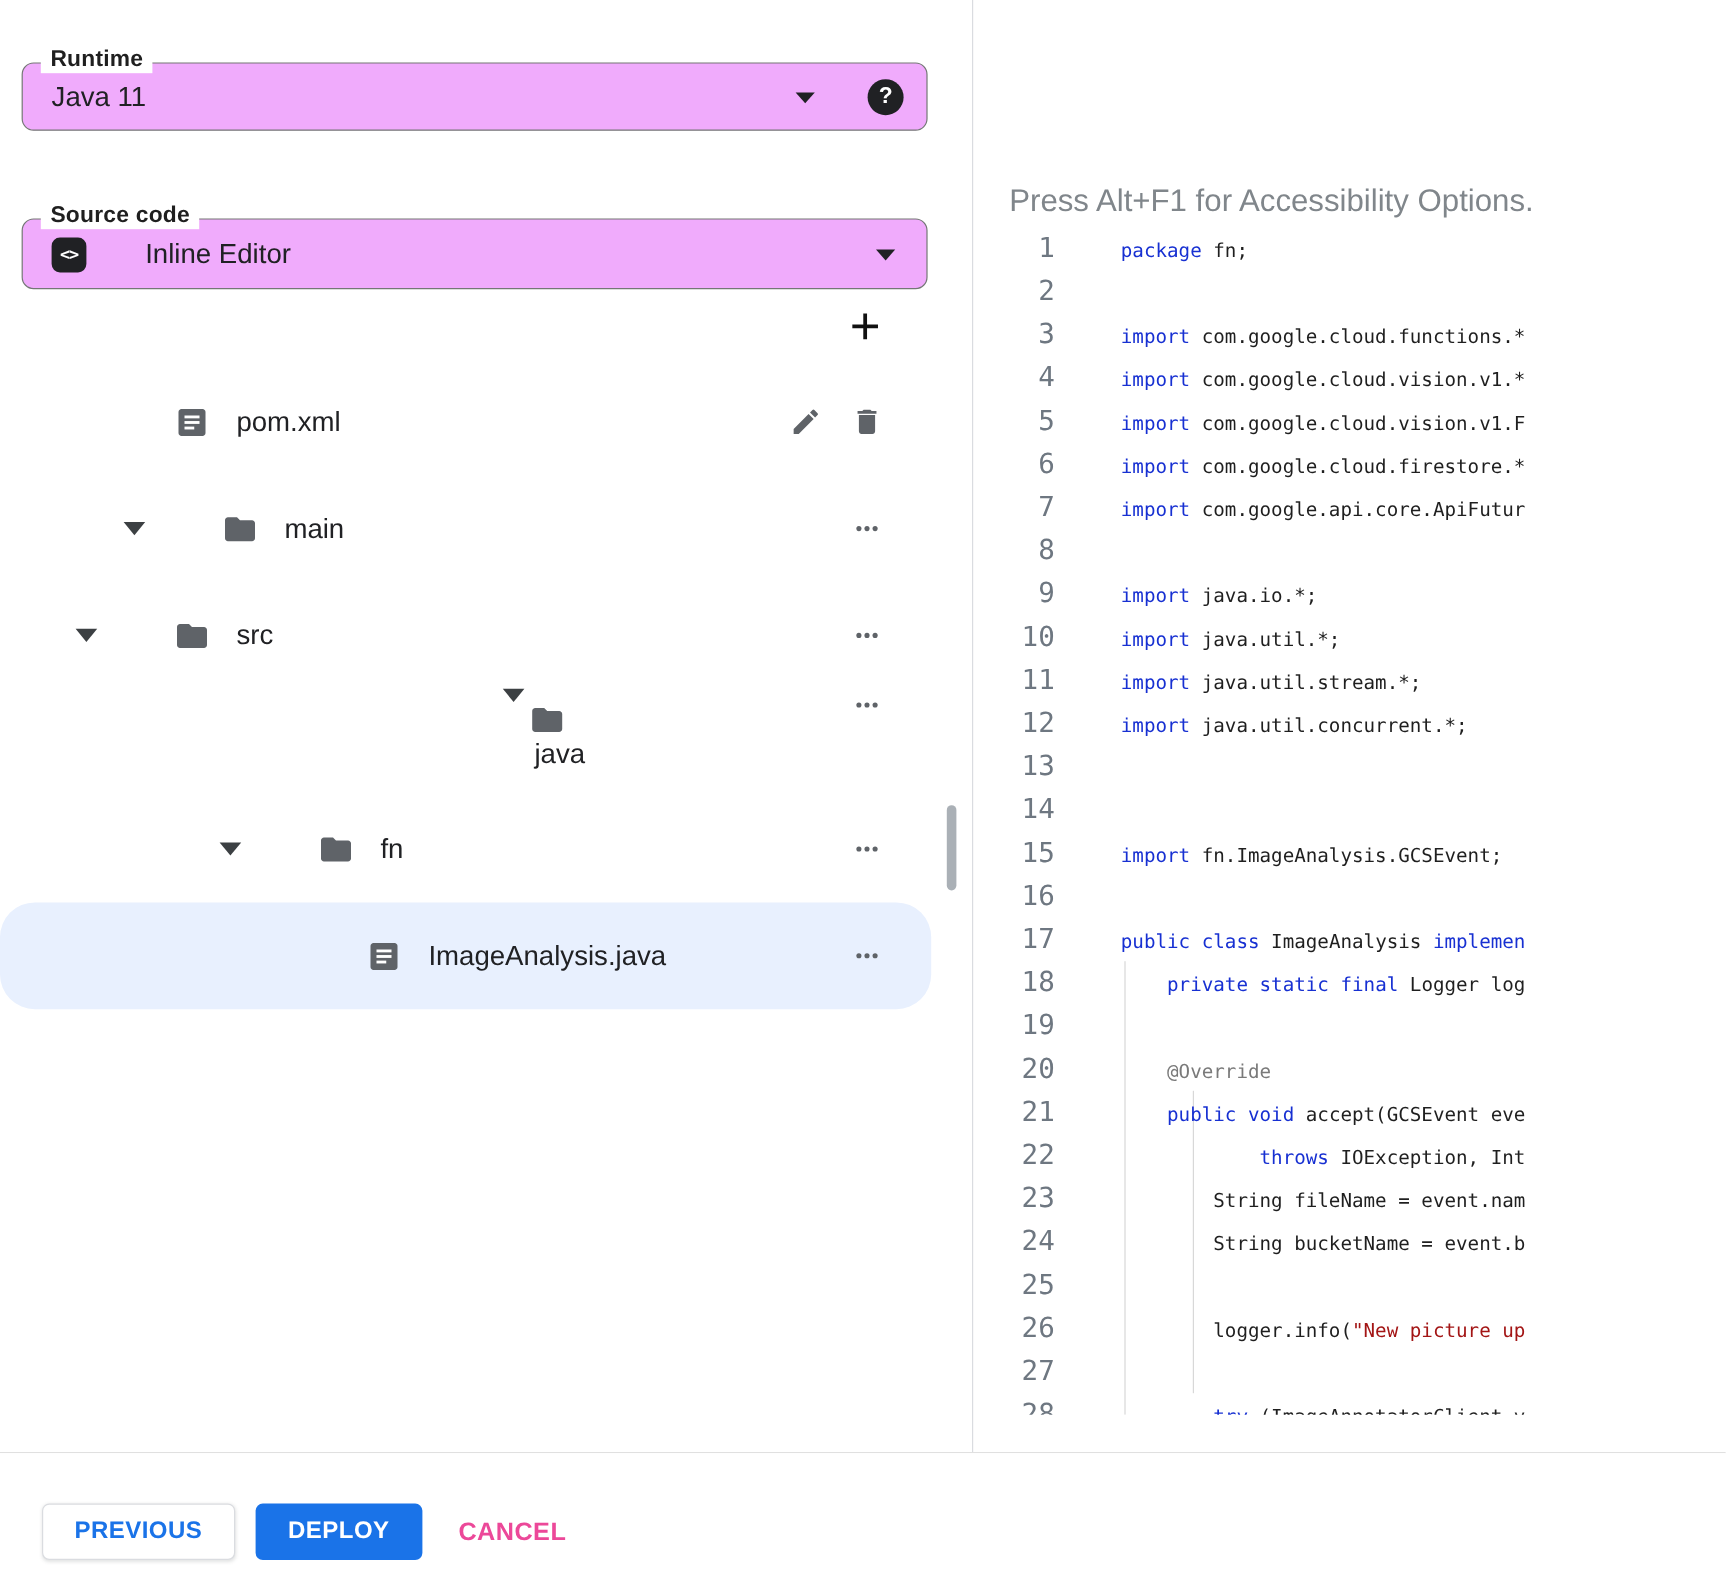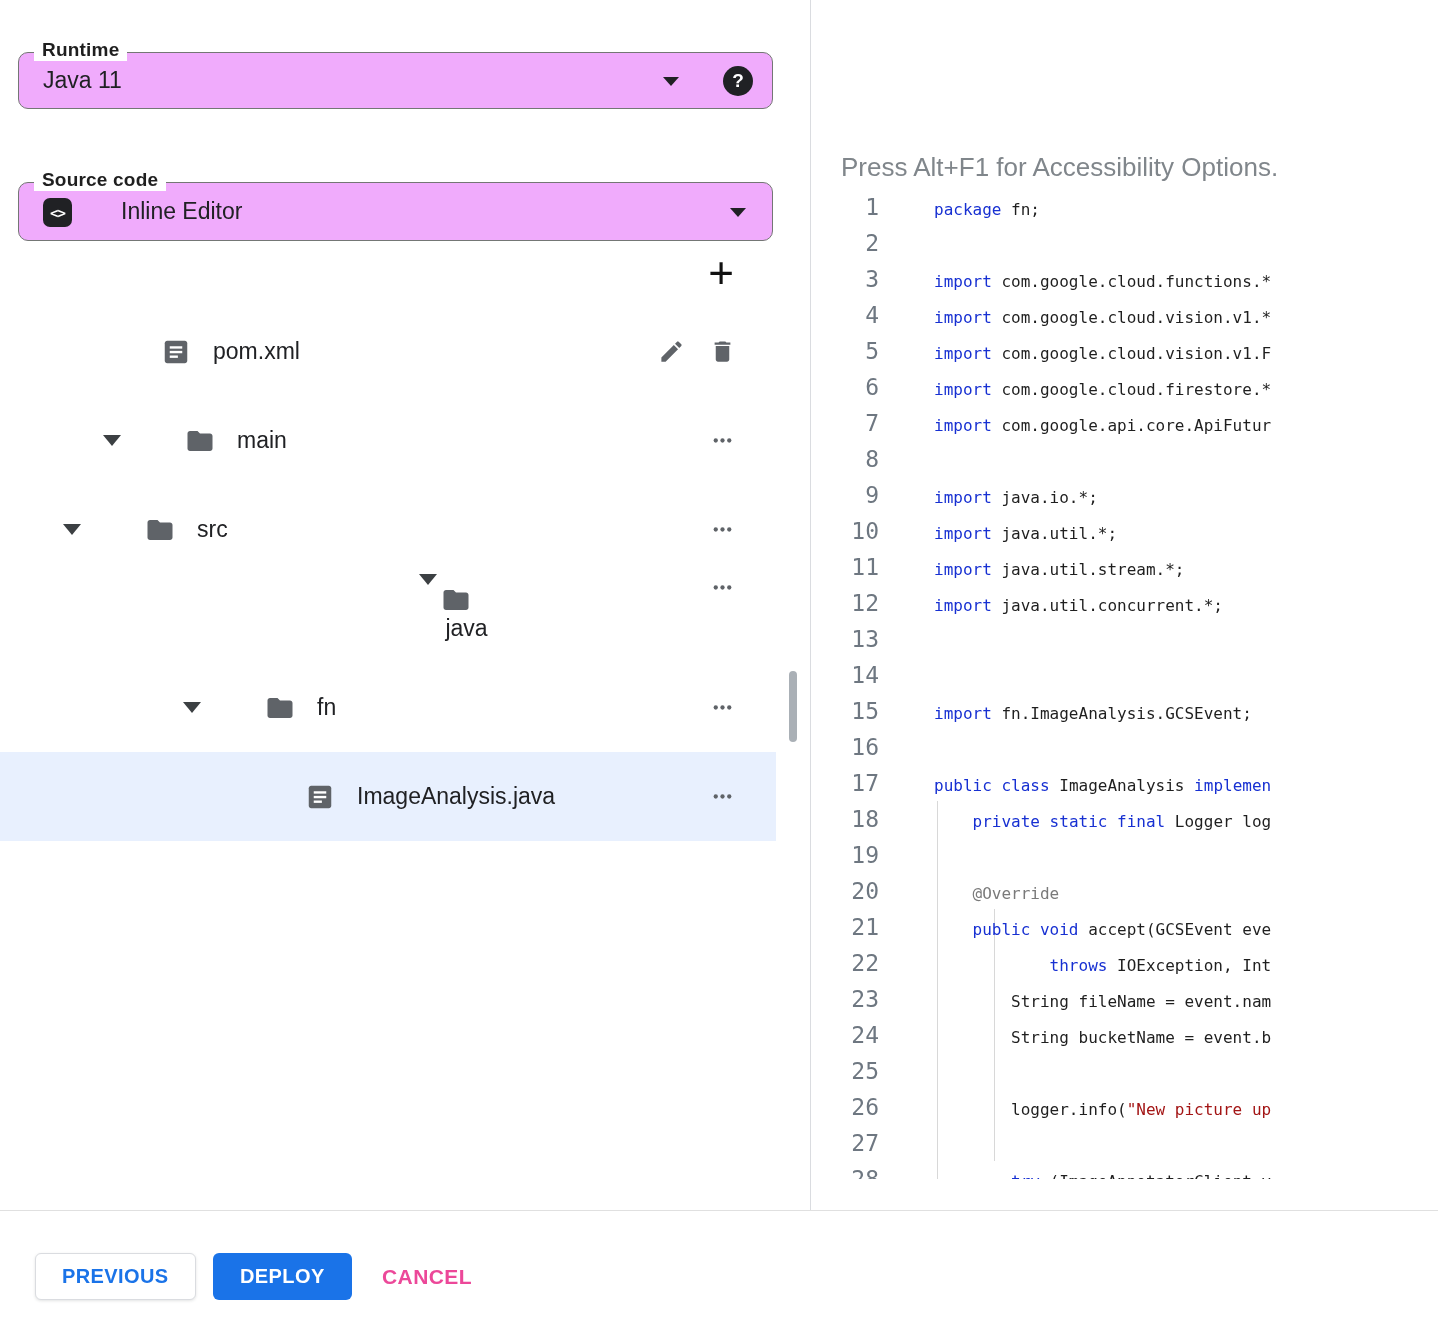--- a/index.html
+++ b/index.html
@@ -87,21 +87,21 @@
   <div class="mfield source">
     <span class="mlabel">Source code</span>
     <span class="srcicon">&lt;&gt;</span>
     <span class="mvalue">Inline Editor</span>
     <span class="caret"></span>
   </div>
 
   <button class="add-btn">+</button>
 
   <div class="file-tree">
-      <div class="trow" style="padding-left: 71px;">
+      <div class="trow" style="padding-left: 55px;">
     <span class="slot">
       <span class="chev" style="visibility: hidden;"></span>
     </span>
 
     <span class="ticon file">
       <svg viewBox="0 0 24 24">
             <path fill="#5f6368" d="M19 3H5c-1.1 0-2 .9-2 2v14c0 1.1.9 2 2 2h14c1.1 0 2-.9 2-2V5c0-1.1-.9-2-2-2z"></path>
             <rect x="7" y="7.4" width="10" height="1.9" fill="#fff"></rect>
             <rect x="7" y="11.1" width="10" height="1.9" fill="#fff"></rect>
             <rect x="7" y="14.8" width="6.5" height="1.9" fill="#fff"></rect>
@@ -203,21 +203,21 @@
 
       <span class="act more">
         <svg viewBox="0 0 24 24">
               <circle cx="6" cy="12" r="1.9" fill="#5f6368"></circle>
               <circle cx="12" cy="12" r="1.9" fill="#5f6368"></circle>
               <circle cx="18" cy="12" r="1.9" fill="#5f6368"></circle>
             </svg>
       </span>
     </span>
   </div>
-      <div class="trow selected" style="padding-left: 215px;">
+      <div class="trow selected" style="padding-left: 215px; border-radius: 29px;">
     <span class="slot">
       <span class="chev" style="visibility: hidden;"></span>
     </span>
 
     <span class="ticon file">
       <svg viewBox="0 0 24 24">
             <path fill="#5f6368" d="M19 3H5c-1.1 0-2 .9-2 2v14c0 1.1.9 2 2 2h14c1.1 0 2-.9 2-2V5c0-1.1-.9-2-2-2z"></path>
             <rect x="7" y="7.4" width="10" height="1.9" fill="#fff"></rect>
             <rect x="7" y="11.1" width="10" height="1.9" fill="#fff"></rect>
             <rect x="7" y="14.8" width="6.5" height="1.9" fill="#fff"></rect>

